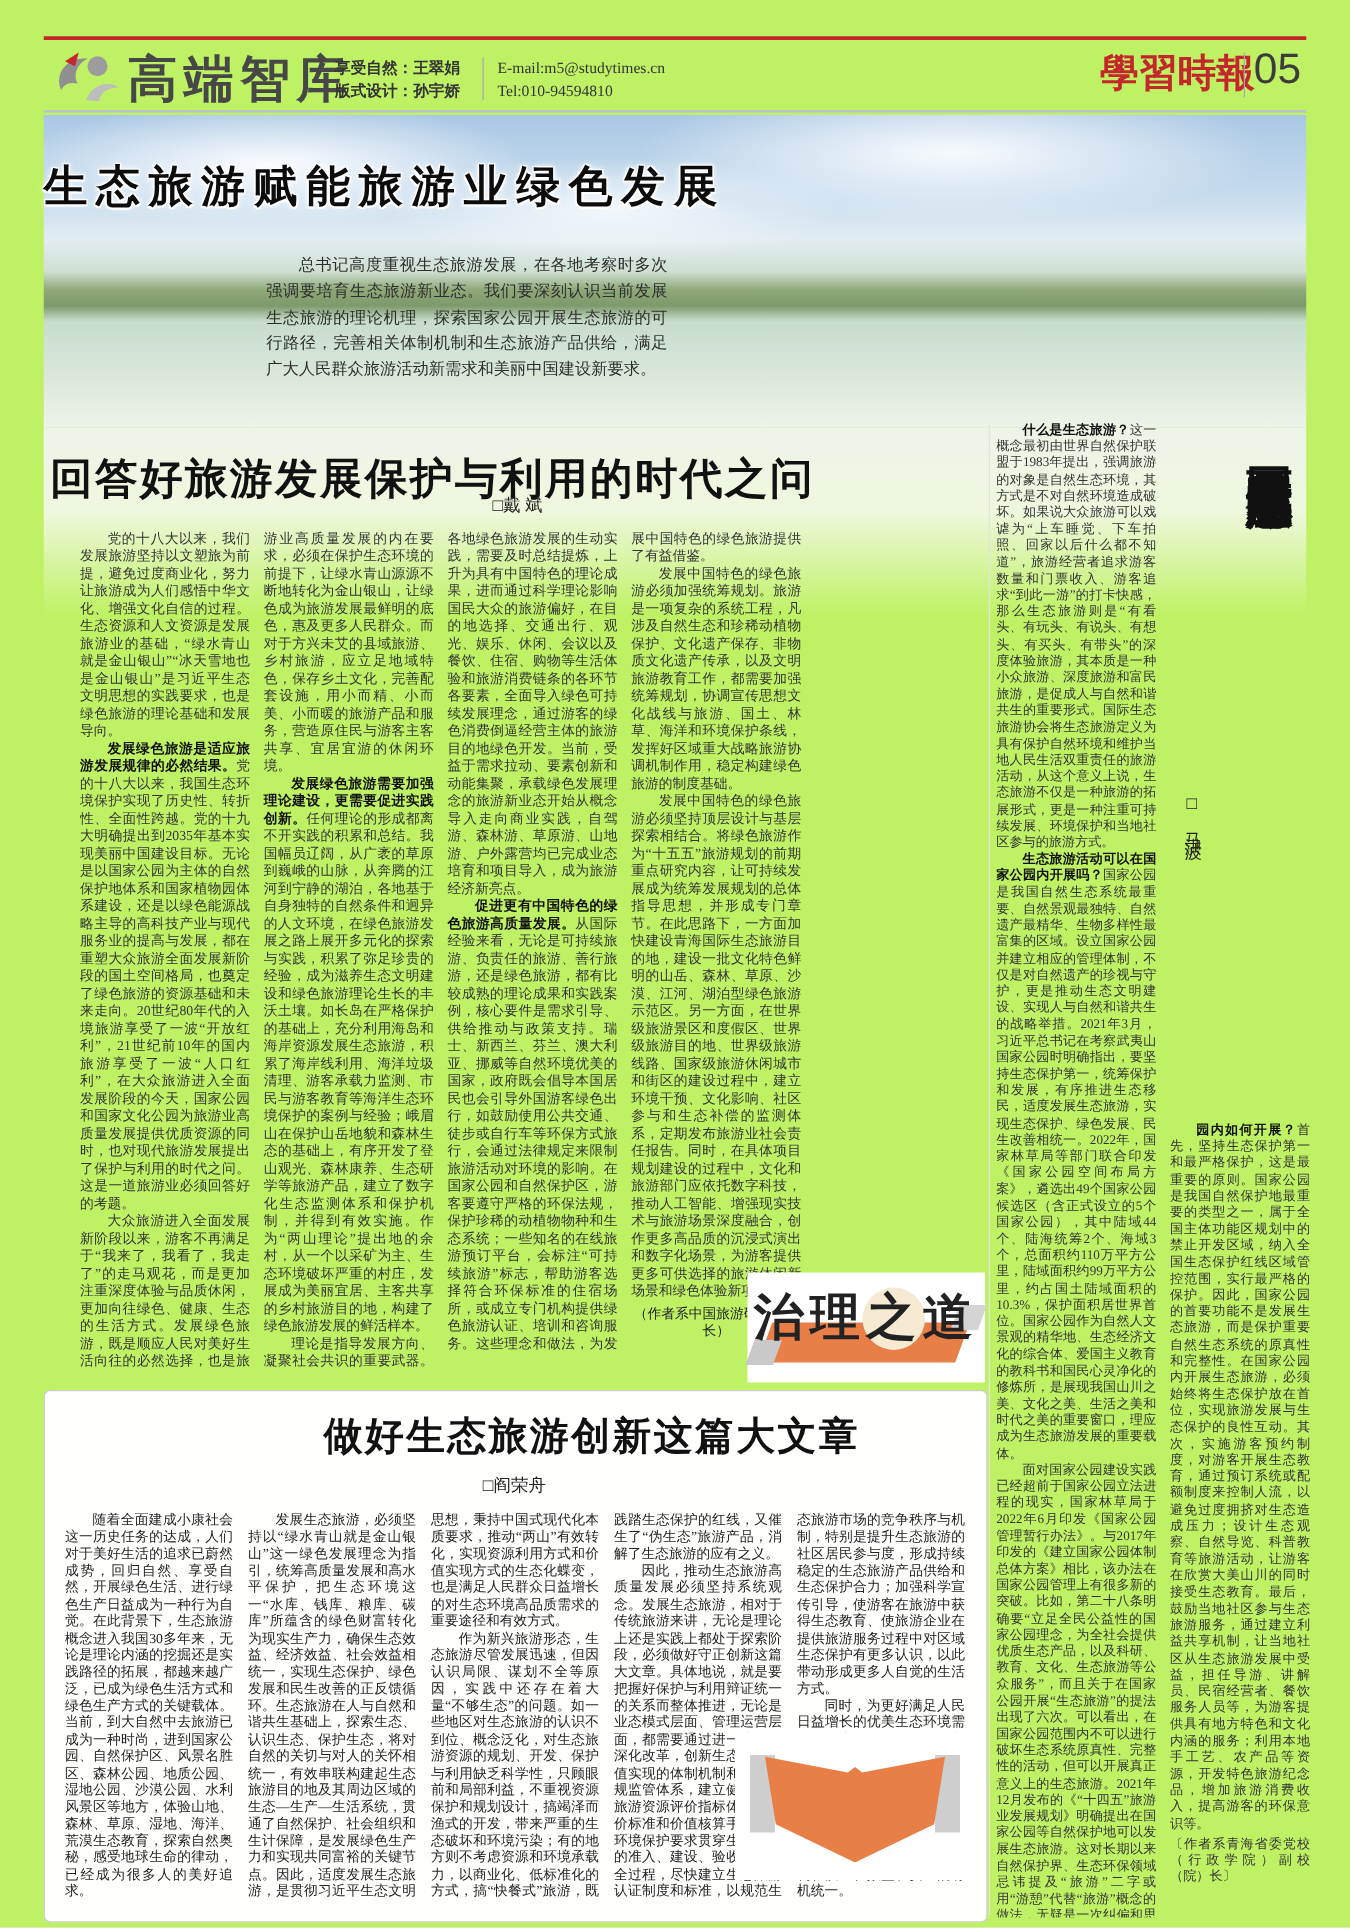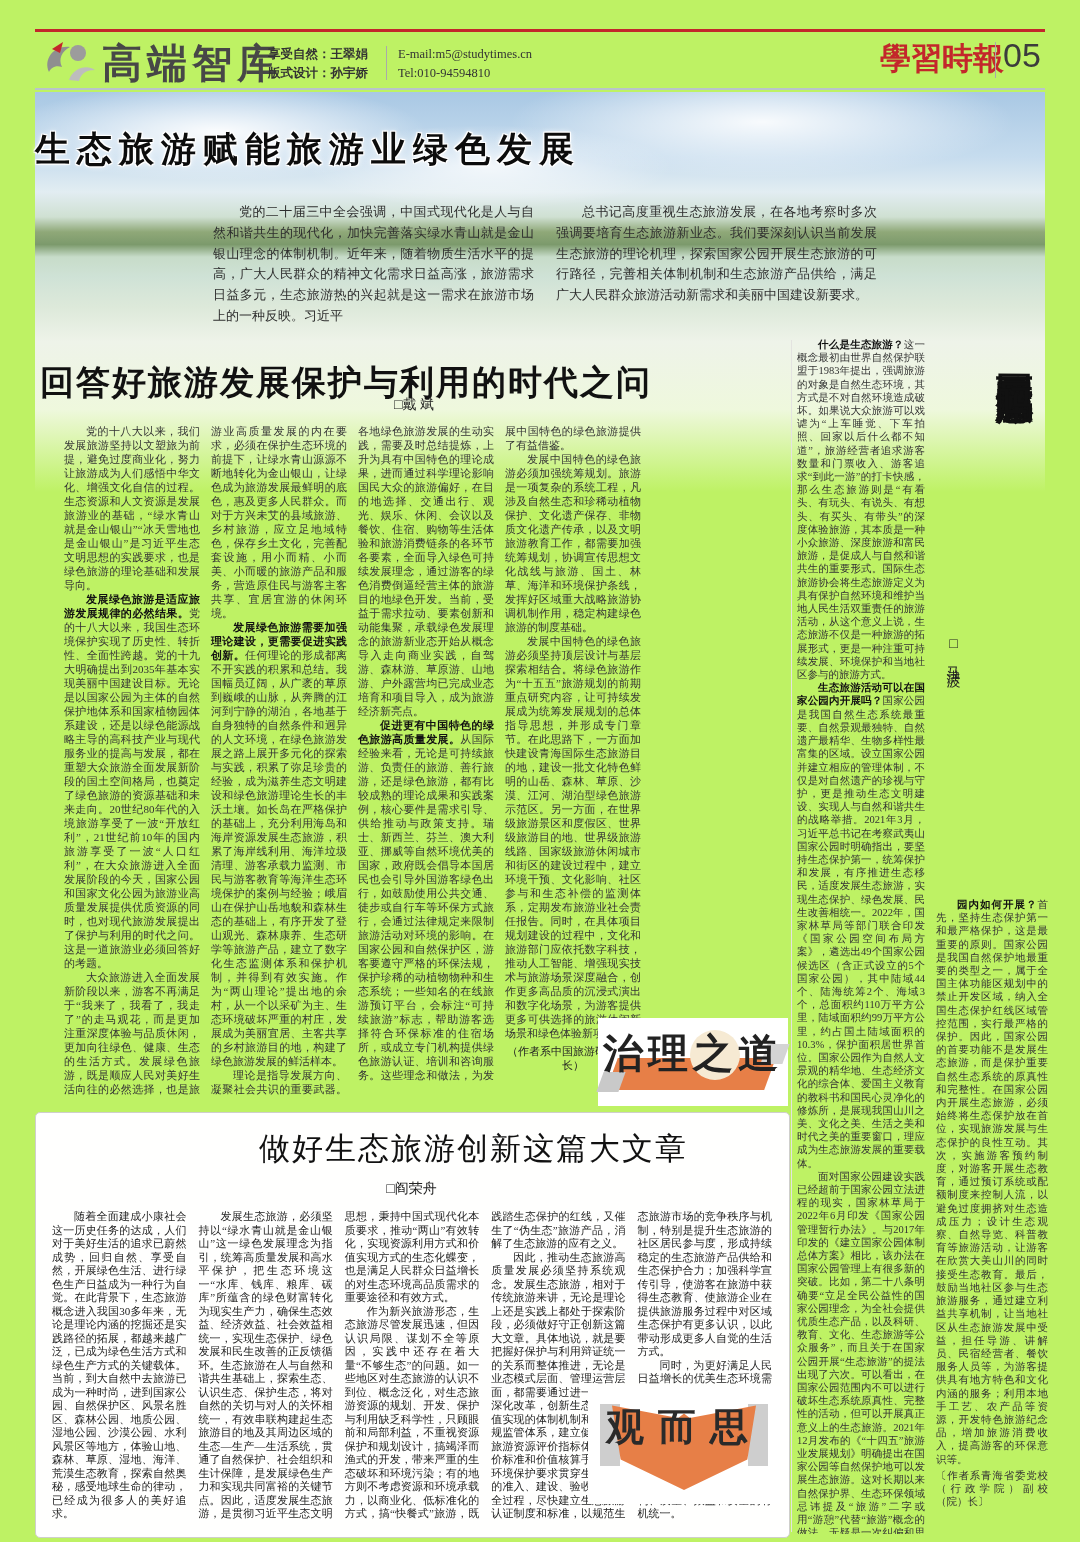--- a/index.html
+++ b/index.html
@@ -68,21 +68,21 @@
   .sb-col{font-size:10.5px;line-height:13.2px;text-align:justify;color:#333;overflow:hidden;}
   .sb-colA{left:797px;top:338px;width:128px;height:1196px;}
   .sb-colB{left:936px;top:898px;width:112px;height:626px;}
   .sb-title{left:984px;top:344px;height:560px;writing-mode:vertical-rl;
     font-weight:bold;font-size:37px;line-height:60px;letter-spacing:1px;color:#111;}
   .sb-byline{left:944px;top:636px;height:170px;writing-mode:vertical-rl;
     font-size:14px;letter-spacing:4px;color:#222;}
   .sb-note{text-indent:0 !important;margin-top:3px !important;}
   
   .a2-frame{left:35px;top:1112px;width:753px;height:424px;border:1px solid #cfcfcc;border-radius:5px;background:#fffffe;}
-  .a2-headline{left:35px;top:1128px;width:877px;text-align:center;font-weight:normal;font-size:31px;
+  .a2-headline{left:35px;top:1128px;width:877px;text-align:center;font-weight:bold;font-size:31px;
     letter-spacing:2px;color:#111;}
   .a2-byline{left:35px;top:1180px;width:753px;text-align:center;font-size:14px;color:#222;}
   .a2-cols{left:52px;top:1210px;width:720px;height:312px;overflow:hidden;
     column-count:5;column-gap:12px;column-fill:auto;
     font-size:11px;line-height:13.5px;text-align:justify;color:#222;}
 </style>
 </head>
 <body>
 
 <div class="page">
@@ -108,21 +108,20 @@
   </div>
   <div class="abs masthead">學習時報</div>
   <div class="abs vdiv" style="left:995px;top:42px;height:36px;"></div>
   <div class="abs pageno">05</div>
   <div class="abs rule-hb"></div>
 
   <div class="abs photo"></div>
   <div class="abs photo-fade"></div>
   <div class="abs banner-title">生态旅游赋能旅游业绿色发展</div>
   <div class="abs intro">
-    <p>党的二十届三中全会强调，中国式现代化是人与自然和谐共生的现代化，加快完善落实绿水青山就是金山银山理念的体制机制。近年来，随着物质生活水平的提高，广大人民群众的精神文化需求日益高涨，旅游需求日益多元，生态旅游热的兴起就是这一需求在旅游市场上的一种反映。习近平</p>
     <p>总书记高度重视生态旅游发展，在各地考察时多次强调要培育生态旅游新业态。我们要深刻认识当前发展生态旅游的理论机理，探索国家公园开展生态旅游的可行路径，完善相关体制机制和生态旅游产品供给，满足广大人民群众旅游活动新需求和美丽中国建设新要求。</p>
   </div>
 
   <div class="abs a1-headline">回答好旅游发展保护与利用的时代之问</div>
   <div class="abs a1-byline">□戴 斌</div>
   <div class="abs a1-cols">
     <p><b></b><span>党的十八大以来，我们发展旅游坚持以文塑旅为前提，避免过度商业化，努力让旅游成为人们感悟中华文化、增强文化自信的过程。生态资源和人文资源是发展旅游业的基础，“绿水青山就是金山银山”“冰天雪地也是金山银山”是习近平生态文明思想的实践要求，也是绿色旅游的理论基础和发展导向。</span></p>
     <p><b>发展绿色旅游是适应旅游发展规律的必然结果。</b><span>党的十八大以来，我国生态环境保护实现了历史性、转折性、全面性跨越。党的十九大明确提出到2035年基本实现美丽中国建设目标。无论是以国家公园为主体的自然保护地体系和国家植物园体系建设，还是以绿色能源战略主导的高科技产业与现代服务业的提高与发展，都在重塑大众旅游全面发展新阶段的国土空间格局，也奠定了绿色旅游的资源基础和未来走向。20世纪80年代的入境旅游享受了一波“开放红利”，21世纪前10年的国内旅游享受了一波“人口红利”，在大众旅游进入全面发展阶段的今天，国家公园和国家文化公园为旅游业高质量发展提供优质资源的同时，也对现代旅游发展提出了保护与利用的时代之问。这是一道旅游业必须回答好的考题。</span></p>
     <p><b></b><span>大众旅游进入全面发展新阶段以来，游客不再满足于“我来了，我看了，我走了”的走马观花，而是更加注重深度体验与品质休闲，更加向往绿色、健康、生态的生活方式。发展绿色旅游，既是顺应人民对美好生活向往的必然选择，也是旅游业高质量发展的内在要求，必须在保护生态环境的前提下，让绿水青山源源不断地转化为金山银山，让绿色成为旅游发展最鲜明的底色，惠及更多人民群众。而对于方兴未艾的县域旅游、乡村旅游，应立足地域特色，保存乡土文化，完善配套设施，用小而精、小而美、小而暖的旅游产品和服务，营造原住民与游客主客共享、宜居宜游的休闲环境。</span></p>
     <p><b>发展绿色旅游需要加强理论建设，更需要促进实践创新。</b><span>任何理论的形成都离不开实践的积累和总结。我国幅员辽阔，从广袤的草原到巍峨的山脉，从奔腾的江河到宁静的湖泊，各地基于自身独特的自然条件和迥异的人文环境，在绿色旅游发展之路上展开多元化的探索与实践，积累了弥足珍贵的经验，成为滋养生态文明建设和绿色旅游理论生长的丰沃土壤。如长岛在严格保护的基础上，充分利用海岛和海岸资源发展生态旅游，积累了海岸线利用、海洋垃圾清理、游客承载力监测、市民与游客教育等海洋生态环境保护的案例与经验；峨眉山在保护山岳地貌和森林生态的基础上，有序开发了登山观光、森林康养、生态研学等旅游产品，建立了数字化生态监测体系和保护机制，并得到有效实施。作为“两山理论”提出地的余村，从一个以采矿为主、生态环境破坏严重的村庄，发展成为美丽宜居、主客共享的乡村旅游目的地，构建了绿色旅游发展的鲜活样本。</span></p>
@@ -162,16 +161,15 @@
     <p>随着全面建成小康社会这一历史任务的达成，人们对于美好生活的追求已蔚然成势，回归自然、享受自然，开展绿色生活、进行绿色生产日益成为一种行为自觉。在此背景下，生态旅游概念进入我国30多年来，无论是理论内涵的挖掘还是实践路径的拓展，都越来越广泛，已成为绿色生活方式和绿色生产方式的关键载体。当前，到大自然中去旅游已成为一种时尚，进到国家公园、自然保护区、风景名胜区、森林公园、地质公园、湿地公园、沙漠公园、水利风景区等地方，体验山地、森林、草原、湿地、海洋、荒漠生态教育，探索自然奥秘，感受地球生命的律动，已经成为很多人的美好追求。</p>
     <p>发展生态旅游，必须坚持以“绿水青山就是金山银山”这一绿色发展理念为指引，统筹高质量发展和高水平保护，把生态环境这一“水库、钱库、粮库、碳库”所蕴含的绿色财富转化为现实生产力，确保生态效益、经济效益、社会效益相统一，实现生态保护、绿色发展和民生改善的正反馈循环。生态旅游在人与自然和谐共生基础上，探索生态、认识生态、保护生态，将对自然的关切与对人的关怀相统一，有效串联构建起生态旅游目的地及其周边区域的生态—生产—生活系统，贯通了自然保护、社会组织和生计保障，是发展绿色生产力和实现共同富裕的关键节点。因此，适度发展生态旅游，是贯彻习近平生态文明思想，秉持中国式现代化本质要求，推动“两山”有效转化，实现资源利用方式和价值实现方式的生态化蝶变，也是满足人民群众日益增长的对生态环境高品质需求的重要途径和有效方式。</p>
     <p>作为新兴旅游形态，生态旅游尽管发展迅速，但因认识局限、谋划不全等原因，实践中还存在着大量“不够生态”的问题。如一些地区对生态旅游的认识不到位、概念泛化，对生态旅游资源的规划、开发、保护与利用缺乏科学性，只顾眼前和局部利益，不重视资源保护和规划设计，搞竭泽而渔式的开发，带来严重的生态破坏和环境污染；有的地方则不考虑资源和环境承载力，以商业化、低标准化的方式，搞“快餐式”旅游，既践踏生态保护的红线，又催生了“伪生态”旅游产品，消解了生态旅游的应有之义。</p>
     <p>因此，推动生态旅游高质量发展必须坚持系统观念。发展生态旅游，相对于传统旅游来讲，无论是理论上还是实践上都处于探索阶段，必须做好守正创新这篇大文章。具体地说，就是要把握好保护与利用辩证统一的关系而整体推进，无论是业态模式层面、管理运营层面，都需要通过进一步全面深化改革，创新生态旅游价值实现的体制机制和政策法规监管体系，建立健全生态旅游资源评价指标体系、评价标准和价值核算手段，将环境保护要求贯穿生态旅游的准入、建设、验收、运营全过程，尽快建立生态旅游认证制度和标准，以规范生态旅游市场的竞争秩序与机制，特别是提升生态旅游的社区居民参与度，形成持续稳定的生态旅游产品供给和生态保护合力；加强科学宣传引导，使游客在旅游中获得生态教育、使旅游企业在提供旅游服务过程中对区域生态保护有更多认识，以此带动形成更多人自觉的生活方式。</p>
     <p>同时，为更好满足人民日益增长的优美生态环境需要，生态旅游供给侧仍需与时俱进修炼内功，科学评估全域生态资源，合理确定开发强度，审慎设计兼顾生态保护、生态教育和旅游体验的产品体系，推进生态旅游产品的品质迭代和要素创新，实现发展的速度、结构、质量、效益和安全的有机统一。</p>
   </div>
   <div class="abs stamp stamp-guan">
     <div class="sg-tabL"></div>
     <div class="sg-tabR"></div>
     <div class="sg-book"></div>
-    <div class="sg-text">观而思</div>
   </div>
 
 </div>
 
 </body></html>

